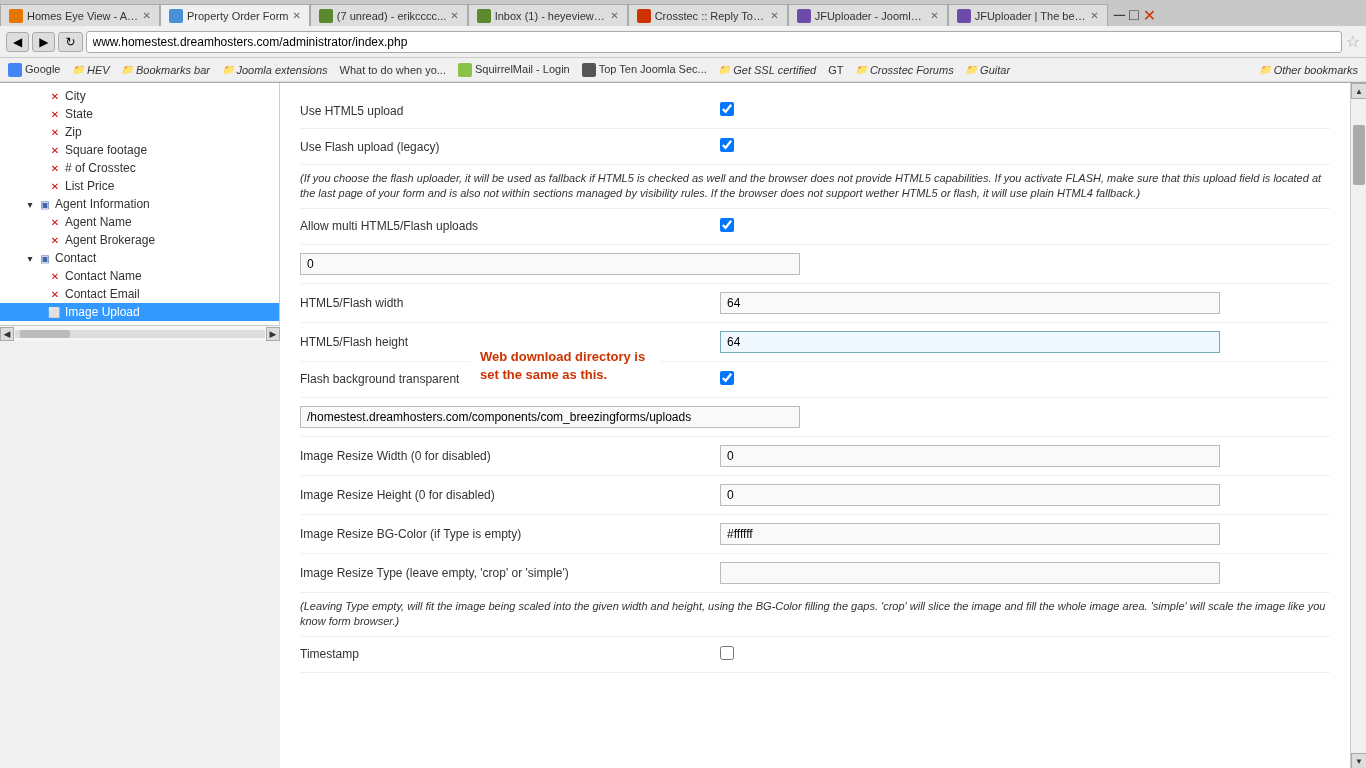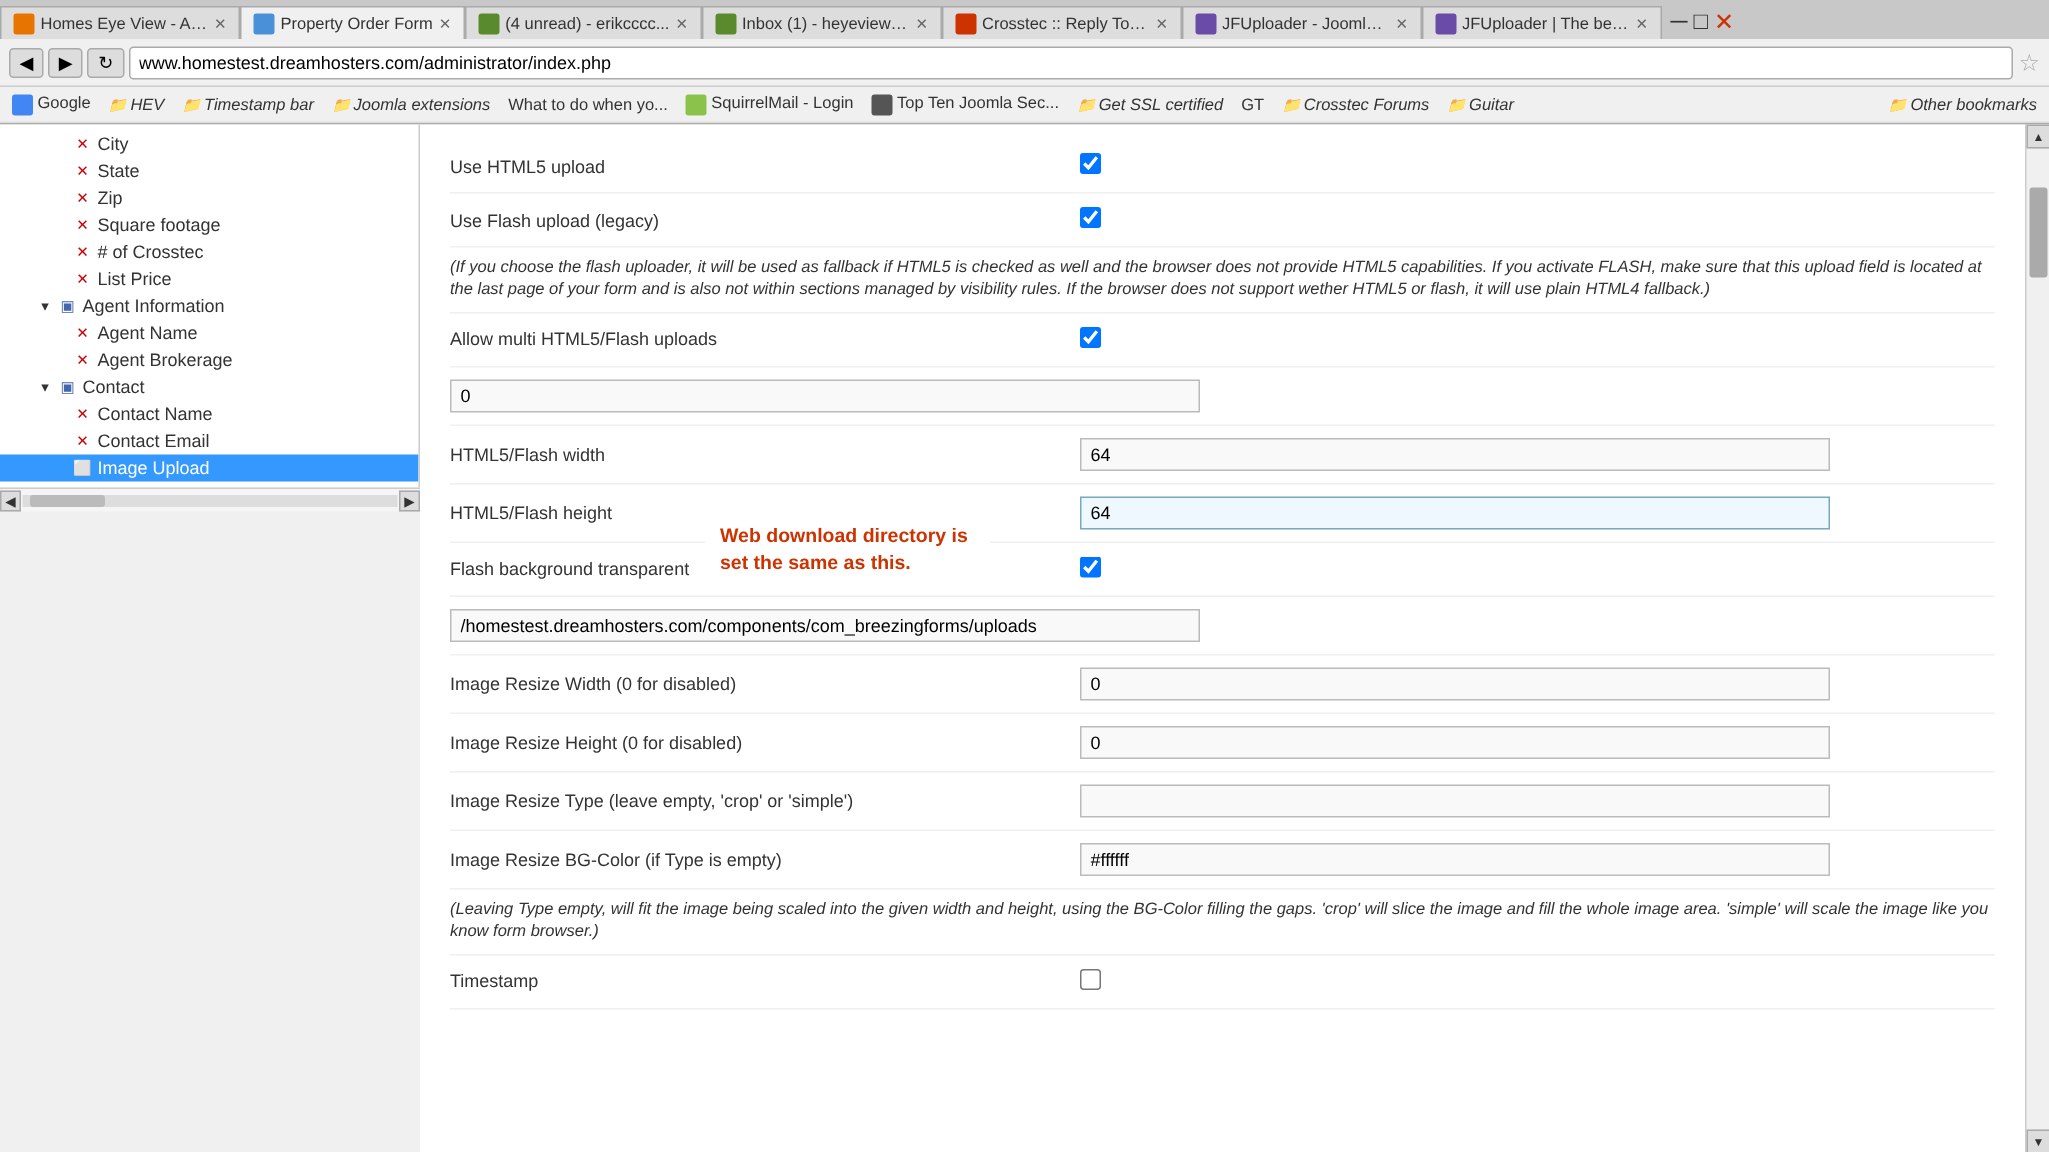--- a/index.html
+++ b/index.html
@@ -79,21 +79,21 @@
       <span class="tab-label">Homes Eye View - Ad...</span>
       <span class="tab-close">✕</span>
     </div>
     <div class="tab active">
       <div class="tab-favicon blue"></div>
       <span class="tab-label">Property Order Form</span>
       <span class="tab-close">✕</span>
     </div>
     <div class="tab">
       <div class="tab-favicon green"></div>
-      <span class="tab-label">(4 unread) - erikcccc...</span>
+      <span class="tab-label">(7 unread) - erikcccc...</span>
       <span class="tab-close">✕</span>
     </div>
     <div class="tab">
       <div class="tab-favicon green"></div>
       <span class="tab-label">Inbox (1) - heyeview@...</span>
       <span class="tab-close">✕</span>
     </div>
     <div class="tab">
       <div class="tab-favicon red"></div>
       <span class="tab-label">Crosstec :: Reply Topi...</span>
@@ -126,21 +126,21 @@
 
   <div class="bookmarks-bar">
     <div class="bookmark-item">
       <div class="bk-icon" style="background:#4285f4;"></div>
       <span>Google</span>
     </div>
     <div class="bookmark-folder">
       <span>HEV</span>
     </div>
     <div class="bookmark-folder">
-      <span>Timestamp bar</span>
+      <span>Bookmarks bar</span>
     </div>
     <div class="bookmark-folder">
       <span>Joomla extensions</span>
     </div>
     <div class="bookmark-item">
       <span>What to do when yo...</span>
     </div>
     <div class="bookmark-item">
       <div class="bk-icon" style="background:#8bc34a;"></div>
       <span>SquirrelMail - Login</span>
@@ -333,30 +333,30 @@
       </div>
 
       <div class="setting-row">
         <div class="setting-label">Image Resize Height (0 for disabled)</div>
         <div class="setting-value">
           <input type="text" class="setting-input" value="0" style="">
         </div>
       </div>
 
       <div class="setting-row">
+        <div class="setting-label">Image Resize BG-Color (if Type is empty)</div>
+        <div class="setting-value">
+          <input type="text" class="setting-input" value="#ffffff" style="">
+        </div>
+      </div>
+
+      <div class="setting-row">
         <div class="setting-label">Image Resize Type (leave empty, 'crop' or 'simple')</div>
         <div class="setting-value">
           <input type="text" class="setting-input" value="" style="">
-        </div>
-      </div>
-
-      <div class="setting-row">
-        <div class="setting-label">Image Resize BG-Color (if Type is empty)</div>
-        <div class="setting-value">
-          <input type="text" class="setting-input" value="#ffffff" style="">
         </div>
       </div>
 
       <div class="note-text">(Leaving Type empty, will fit the image being scaled into the given width and height, using the BG-Color filling the gaps. 'crop' will slice the image and fill the whole image area. 'simple' will scale the image like you know form browser.)</div>
 
       <div class="setting-row">
         <div class="setting-label">Timestamp</div>
         <div class="setting-value">
           <input type="checkbox" class="setting-checkbox" style="">
         </div>

